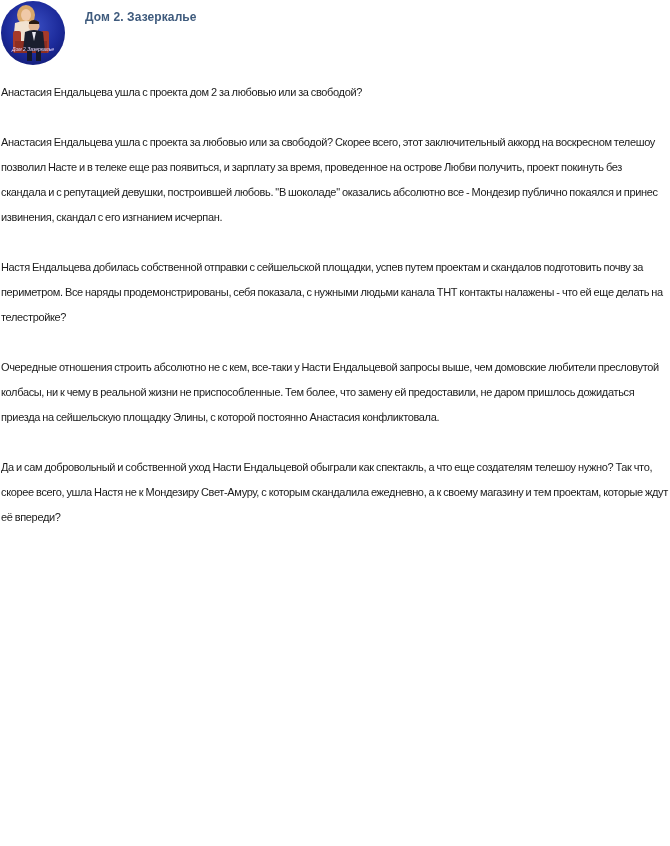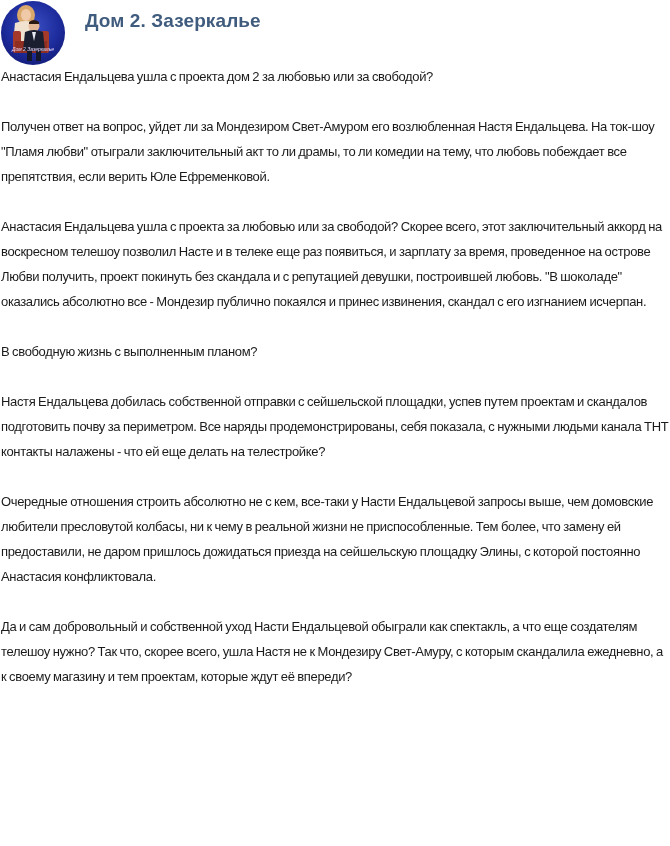--- a/index.html
+++ b/index.html
@@ -30,32 +30,32 @@
     height: 64px;
     border-radius: 50%;
     overflow: hidden;
     background: radial-gradient(circle at 50% 40%, #3a4fc4 0%, #1c2a9a 55%, #0c1460 100%);
   }
   .avatar svg { display:block; }
   .group-name {
     position: absolute;
     left: 85px;
     top: 10px;
-    font-size: 19px;
+    font-size: 12px;
     font-weight: bold;
     color: #3f5b7d;
     letter-spacing: 0.1px;
     cursor: pointer;
   }
   .post-body {
     position: absolute;
     left: 1px;
-    top: 64px;
+    top: 80px;
     width: 668px;
-    font-size: 13px;
+    font-size: 11px;
     line-height: 25px;
     letter-spacing: -0.35px;
     word-spacing: -0.5px;
   }
   .post-body p {
     margin: 0 0 25px 0;
   }
 </style>
 </head>
 <body>
@@ -80,19 +80,17 @@
       <rect x="35" y="50" width="5" height="10" fill="#15182a"></rect>
 
       <text x="32" y="50" font-size="5" fill="#e8d8ff" text-anchor="middle" font-family="Liberation Sans, sans-serif" font-style="italic">Дом 2 Зазеркалье</text>
     </svg>
   </div>
   <div class="group-name">Дом 2. Зазеркалье</div>
 </div>
 
 <div class="post-body">
   <p>Анастасия Ендальцева ушла с проекта дом 2 за любовью или за свободой?</p>
-  <p>Получен ответ на вопрос, уйдет ли за Мондезиром Свет-Амуром его возлюбленная Настя Ендальцева. На ток-шоу "Пламя любви" отыграли заключительный акт то ли драмы, то ли комедии на тему, что любовь побеждает все препятствия, если верить Юле Ефременковой.</p>
   <p>Анастасия Ендальцева ушла с проекта за любовью или за свободой? Скорее всего, этот заключительный аккорд на воскресном телешоу позволил Насте и в телеке еще раз появиться, и зарплату за время, проведенное на острове Любви получить, проект покинуть без скандала и с репутацией девушки, построившей любовь. "В шоколаде" оказались абсолютно все - Мондезир публично покаялся и принес извинения, скандал с его изгнанием исчерпан.</p>
-  <p>В свободную жизнь с выполненным планом?</p>
   <p>Настя Ендальцева добилась собственной отправки с сейшельской площадки, успев путем проектам и скандалов подготовить почву за периметром. Все наряды продемонстрированы, себя показала, с нужными людьми канала ТНТ контакты налажены - что ей еще делать на телестройке?</p>
   <p>Очередные отношения строить абсолютно не с кем, все-таки у Насти Ендальцевой запросы выше, чем домовские любители пресловутой колбасы, ни к чему в реальной жизни не приспособленные. Тем более, что замену ей предоставили, не даром пришлось дожидаться приезда на сейшельскую площадку Элины, с которой постоянно Анастасия конфликтовала.</p>
   <p>Да и сам добровольный и собственной уход Насти Ендальцевой обыграли как спектакль, а что еще создателям телешоу нужно? Так что, скорее всего, ушла Настя не к Мондезиру Свет-Амуру, с которым скандалила ежедневно, а к своему магазину и тем проектам, которые ждут её впереди?</p>
 </div>
 
 </body></html>

